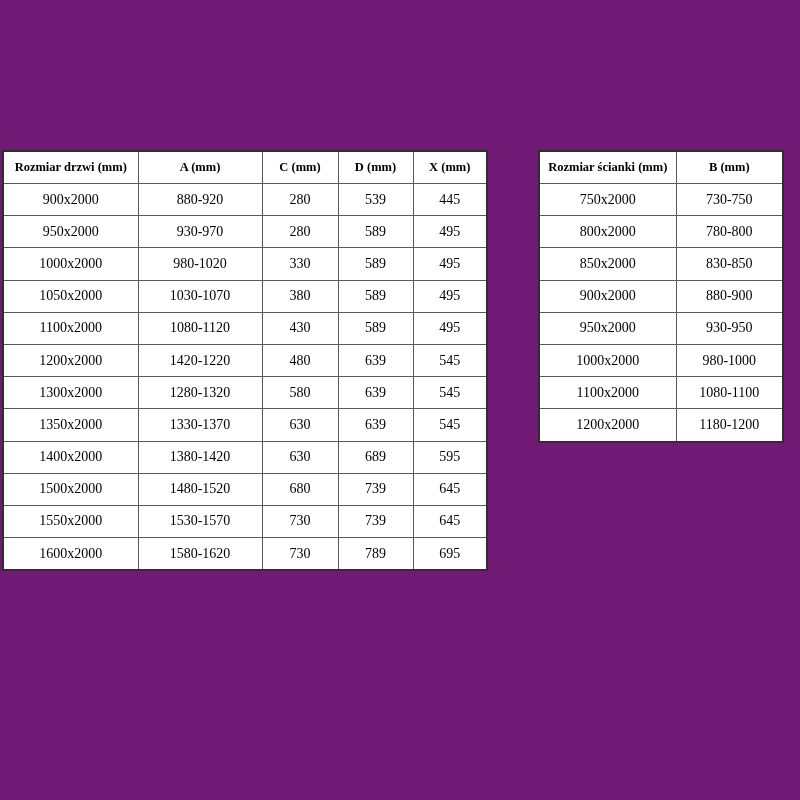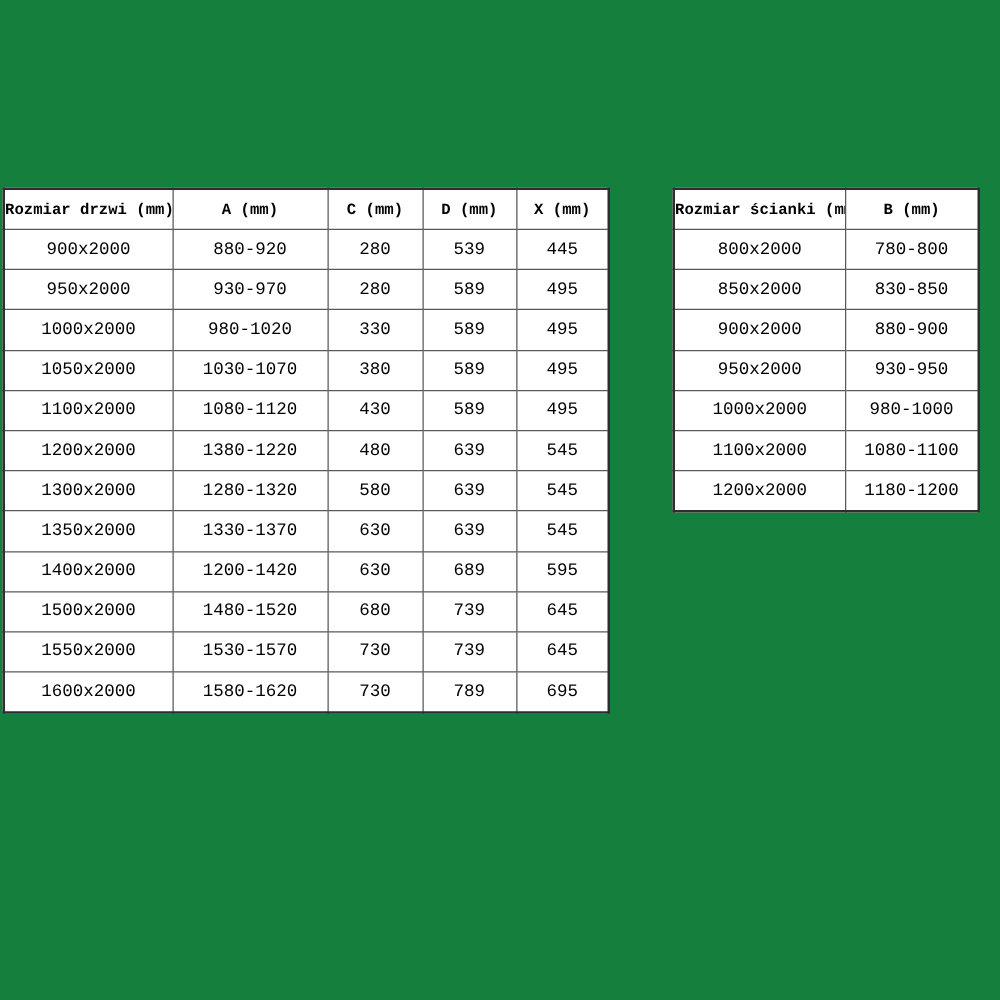--- a/index.html
+++ b/index.html
@@ -4,22 +4,22 @@
 <style>
   html, body {
     margin: 0;
     padding: 0;
     background: #ffffff;
   }
   .canvas {
     position: relative;
     width: 800px;
     height: 800px;
-    background: #15803d;
-    font-family: Liberation Mono, monospace;
+    background: #701a75;
+    font-family: Liberation Serif, serif;
     color: #000000;
     overflow: hidden;
   }
   table.spec-table {
     position: absolute;
     border-collapse: collapse;
     table-layout: fixed;
     background: #ffffff;
     border: 2px solid #2e2e2e;
   }
@@ -108,42 +108,42 @@
         </tr>
         <tr>
           <td>1100x2000</td>
           <td>1080-1120</td>
           <td>430</td>
           <td>589</td>
           <td>495</td>
         </tr>
         <tr>
           <td>1200x2000</td>
-          <td>1380-1220</td>
+          <td>1420-1220</td>
           <td>480</td>
           <td>639</td>
           <td>545</td>
         </tr>
         <tr>
           <td>1300x2000</td>
           <td>1280-1320</td>
           <td>580</td>
           <td>639</td>
           <td>545</td>
         </tr>
         <tr>
           <td>1350x2000</td>
           <td>1330-1370</td>
           <td>630</td>
           <td>639</td>
           <td>545</td>
         </tr>
         <tr>
           <td>1400x2000</td>
-          <td>1200-1420</td>
+          <td>1380-1420</td>
           <td>630</td>
           <td>689</td>
           <td>595</td>
         </tr>
         <tr>
           <td>1500x2000</td>
           <td>1480-1520</td>
           <td>680</td>
           <td>739</td>
           <td>645</td>
@@ -171,20 +171,24 @@
       <col style="width:107px">
     </colgroup>
     <thead>
       <tr>
           <th>Rozmiar ścianki (mm)</th>
           <th>B (mm)</th>
         </tr>
     </thead>
     <tbody>
         <tr>
+          <td>750x2000</td>
+          <td>730-750</td>
+        </tr>
+        <tr>
           <td>800x2000</td>
           <td>780-800</td>
         </tr>
         <tr>
           <td>850x2000</td>
           <td>830-850</td>
         </tr>
         <tr>
           <td>900x2000</td>
           <td>880-900</td>

